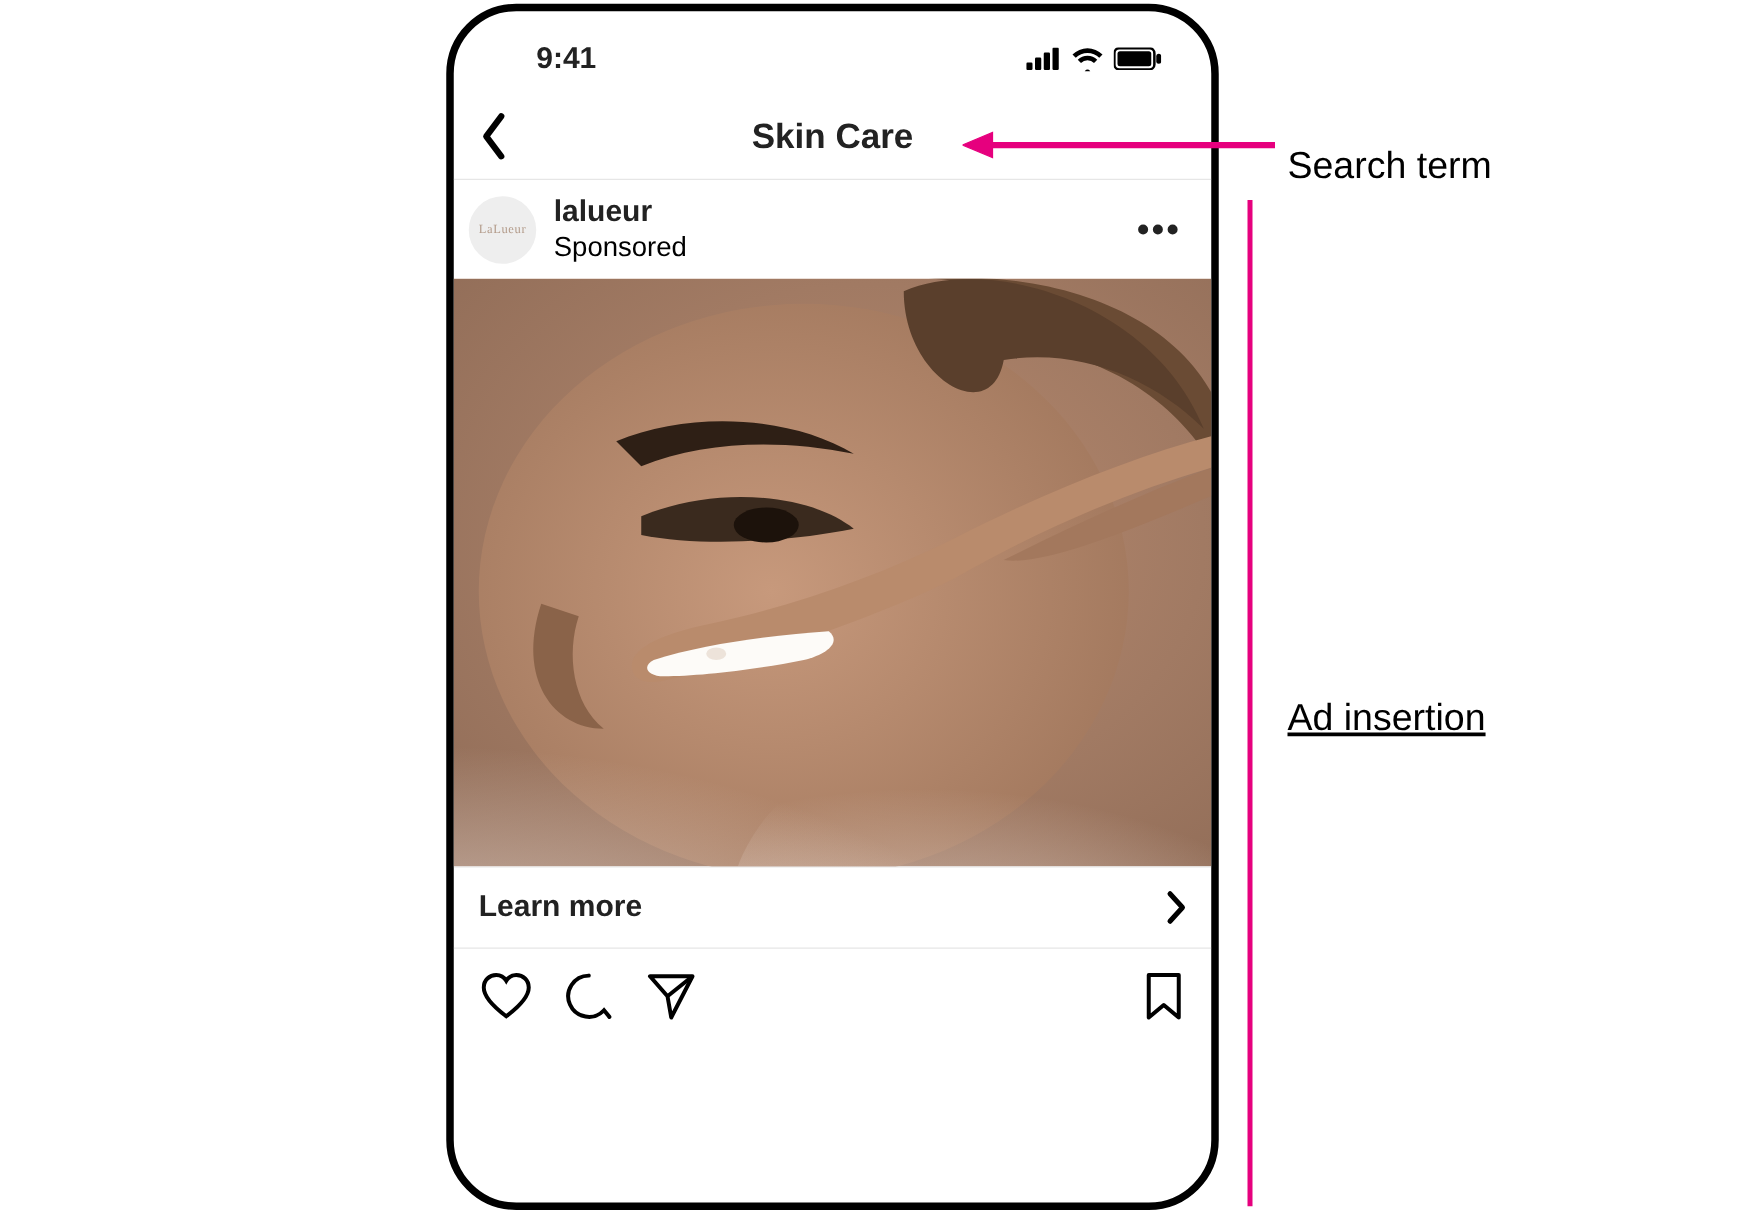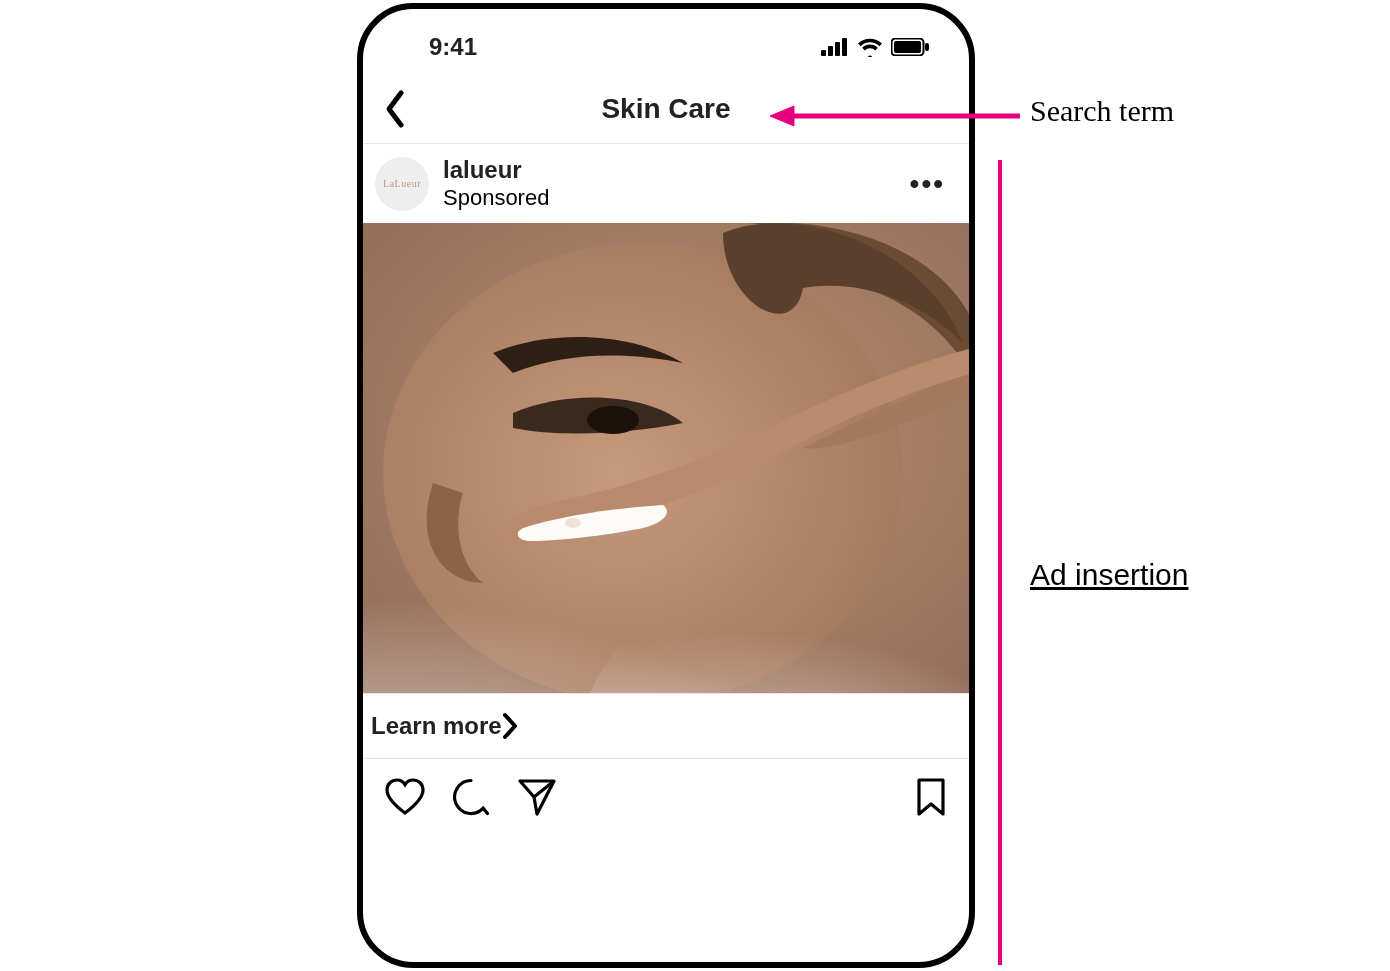--- a/index.html
+++ b/index.html
@@ -120,21 +120,22 @@
     width: 100%;
     height: 470px;
     display: block;
     background: #c49a82;
   }
 
   
   .cta {
     display: flex;
     align-items: center;
-    padding: 18px 8px;
+    justify-content: space-between;
+    padding: 18px 20px;
     border-top: 1px solid var(--hairline);
     border-bottom: 1px solid var(--hairline);
     cursor: pointer;
     font-size: 24px;
     font-weight: 700;
   }
 
   
   .actions {
     display: flex;
@@ -158,21 +159,21 @@
     font-weight: 400;
   }
   .caption .handle { font-weight: 700; }
 
   
   .annotation {
     position: absolute;
     font-size: 30px;
     color: #000;
   }
-  .ann-search { left: 1030px; top: 94px; font-family: Liberation Serif, serif; }
+  .ann-search { left: 1030px; top: 116px; }
   .ann-ad { left: 1030px; top: 558px; text-decoration: underline; }
 
   .arrow {
     position: absolute;
     stroke: var(--pink);
     fill: var(--pink);
   }
   .vline {
     position: absolute;
     left: 998px;

